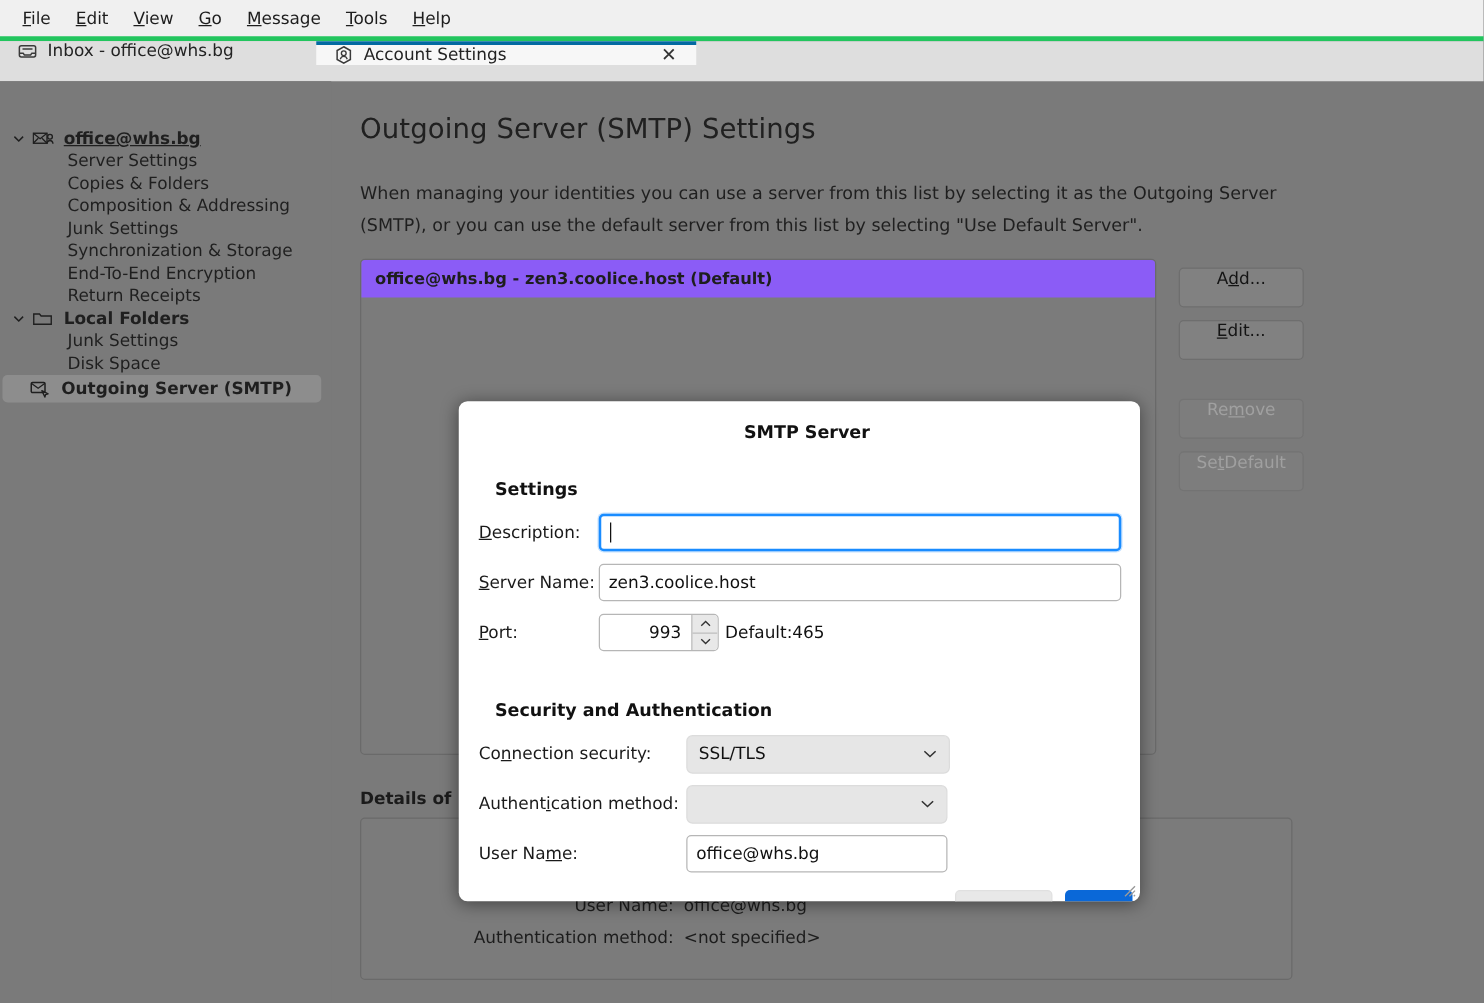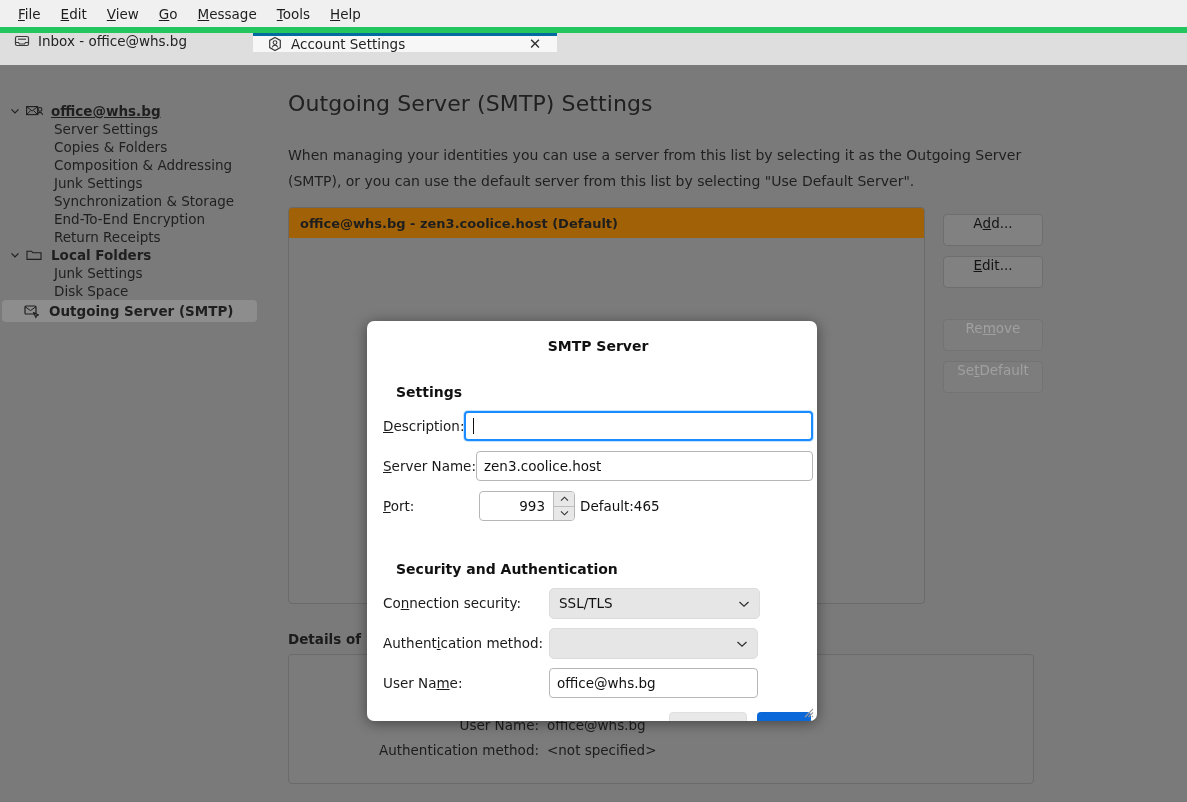--- a/index.html
+++ b/index.html
@@ -14,21 +14,21 @@
     position: relative;
   }
 
   
   #menubar {
     height: 33px;
     background: #f0f0f0;
     display: flex;
     align-items: center;
     padding-left: 8px;
-    border-bottom: 6px solid #22c55e;
+    border-bottom: 4px solid #22c55e;
   }
   .menu-item {
     padding: 4px 10px;
     font-size: 13.5px;
     color: #1d1d1d;
     cursor: default;
   }
   .menu-item u { text-decoration: underline; }
 
   
@@ -131,21 +131,21 @@
     overflow: hidden;
   }
   .list-row {
     height: 30px;
     display: flex;
     align-items: center;
     padding: 0 11px;
     font-size: 13px;
     font-weight: bold;
     color: #1e1e1e;
-    background: #a16207;
+    background: #8b5cf6;
   }
   #list-buttons { display: flex; flex-direction: column; gap: 10px; padding-top: 7px; }
   .btn {
     width: 100px; height: 32px;
     border-radius: 4px;
     font-size: 13.5px;
     display: flex; align-items: flex-start; justify-content: center;
     cursor: default;
   }
   .btn.enabled { background: #818181; border: 1px solid #6e6e6e; color: #141414; }
@@ -173,21 +173,21 @@
     line-height: 25px;
     color: #1c1c1c;
   }
   .detail-key { width: 258px; text-align: right; padding-right: 8px; }
   .detail-val { }
 
   
   #dialog {
     position: absolute;
     left: 367px; top: 321px;
-    width: 450px; height: 400px;
+    width: 545px; height: 400px;
     background: #ffffff;
     border-radius: 7px;
     box-shadow: 0 2px 14px rgba(0,0,0,0.45);
     padding: 17px 4px 0 16px;
     overflow: hidden;
   }
   #dialog-title {
     text-align: center;
     font-size: 14px;
     font-weight: bold;

